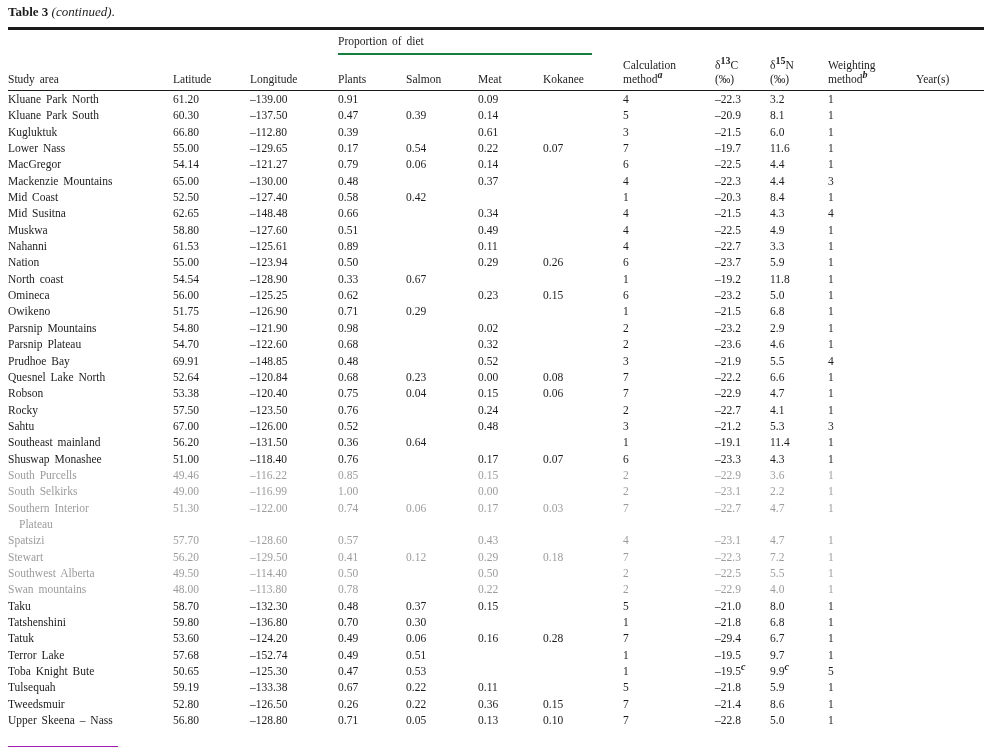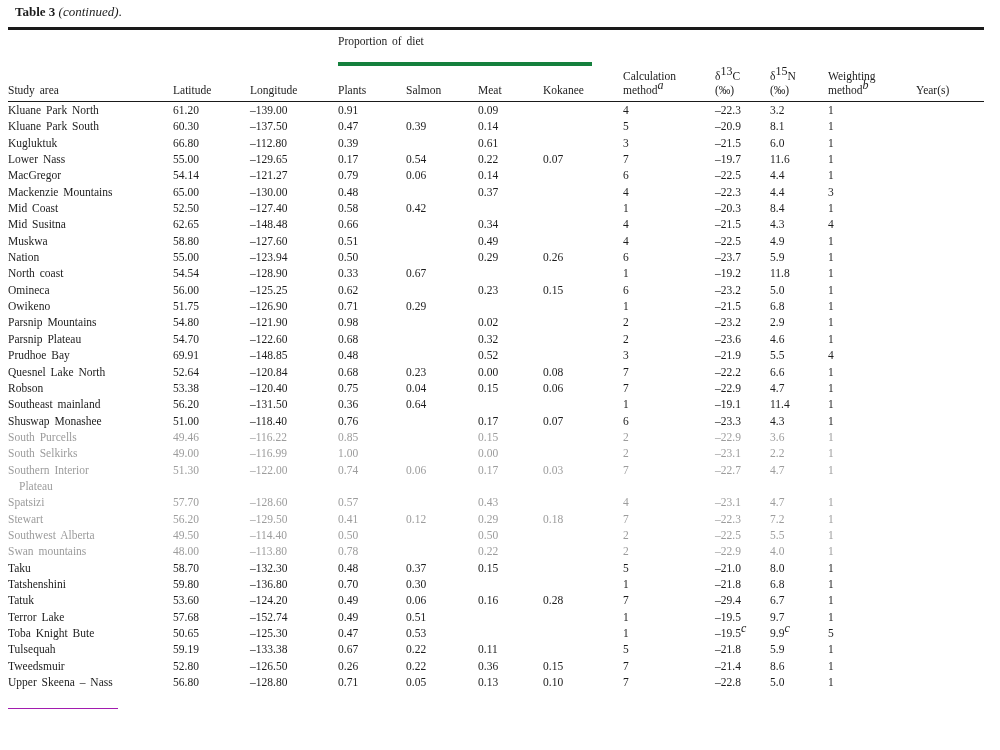--- a/index.html
+++ b/index.html
@@ -1,45 +1,45 @@
 <!DOCTYPE html>
 <html><head>
 <meta charset="utf-8">
 <style>
   html,body { margin:0; padding:0; background:#ffffff; }
   body {
     width:1000px; height:750px; position:relative; overflow:hidden;
     font-family:"Liberation Serif", "DejaVu Serif", serif;
     color:#1c1c1c;
   }
-  .caption { position:absolute; left:15px; top:4px; font-size:13px; }
+  .caption { position:absolute; left:8px; top:4px; font-size:13px; }
   .caption .b { font-weight:bold; }
   .caption .i { font-style:italic; }
   table.diet {
     position:absolute; left:8px; top:27px;
     border-collapse:collapse; table-layout:fixed; width:976px;
     border-top:3px solid #1a1a1a;
   }
   table.diet th, table.diet td {
     font-size:11.5px; font-weight:normal; text-align:left;
     padding:0; margin:0; white-space:nowrap; word-spacing:2px;
   }
   tr.pod-row td { padding-top:5px; height:17px; vertical-align:top; }
   .pod {
-    display:inline-block; width:254px; padding-bottom:15px;
-    border-bottom:4px solid #15803d; font-size:11.5px;
+    display:inline-block; width:254px; padding-bottom:6px;
+    border-bottom:2px solid #15803d; font-size:11.5px;
   }
   tr.head-row th {
     vertical-align:bottom; line-height:14px; padding:3px 0 4px 0;
     border-bottom:1px solid #1a1a1a;
     margin-top:14px;
   }
   tbody td { line-height:16.35px; vertical-align:top; }
   tbody tr.gray td { color:#9c9c9c; }
-  sup { font-size:12px; line-height:0; }
+  sup { font-size:10px; line-height:0;font-weight:bold; }
   sup.it { font-style:italic; }
   .indent2 { padding-left:11px; }
   .ul-area { display:inline-block; border-bottom:1px solid #a21caf; padding-bottom:18px; padding-right:5px; }
 </style>
 </head>
 <body>
 
 <div class="caption">
   <span class="b">Table 3</span>
   <span class="i">(continued)</span><span>.</span>
@@ -202,20 +202,34 @@
         <td></td>
         <td>0.49</td>
         <td></td>
         <td>4</td>
         <td>–22.5</td>
         <td>4.9</td>
         <td>1</td>
         <td></td>
       </tr>
       <tr>
+        <td>Nahanni</td>
+        <td>61.53</td>
+        <td>–125.61</td>
+        <td>0.89</td>
+        <td></td>
+        <td>0.11</td>
+        <td></td>
+        <td>4</td>
+        <td>–22.7</td>
+        <td>3.3</td>
+        <td>1</td>
+        <td></td>
+      </tr>
+      <tr>
         <td>Nation</td>
         <td>55.00</td>
         <td>–123.94</td>
         <td>0.50</td>
         <td></td>
         <td>0.29</td>
         <td>0.26</td>
         <td>6</td>
         <td>–23.7</td>
         <td>5.9</td>
@@ -325,20 +339,48 @@
         <td>53.38</td>
         <td>–120.40</td>
         <td>0.75</td>
         <td>0.04</td>
         <td>0.15</td>
         <td>0.06</td>
         <td>7</td>
         <td>–22.9</td>
         <td>4.7</td>
         <td>1</td>
+        <td></td>
+      </tr>
+      <tr>
+        <td>Rocky</td>
+        <td>57.50</td>
+        <td>–123.50</td>
+        <td>0.76</td>
+        <td></td>
+        <td>0.24</td>
+        <td></td>
+        <td>2</td>
+        <td>–22.7</td>
+        <td>4.1</td>
+        <td>1</td>
+        <td></td>
+      </tr>
+      <tr>
+        <td>Sahtu</td>
+        <td>67.00</td>
+        <td>–126.00</td>
+        <td>0.52</td>
+        <td></td>
+        <td>0.48</td>
+        <td></td>
+        <td>3</td>
+        <td>–21.2</td>
+        <td>5.3</td>
+        <td>3</td>
         <td></td>
       </tr>
       <tr>
         <td>Southeast mainland</td>
         <td>56.20</td>
         <td>–131.50</td>
         <td>0.36</td>
         <td>0.64</td>
         <td></td>
         <td></td>

